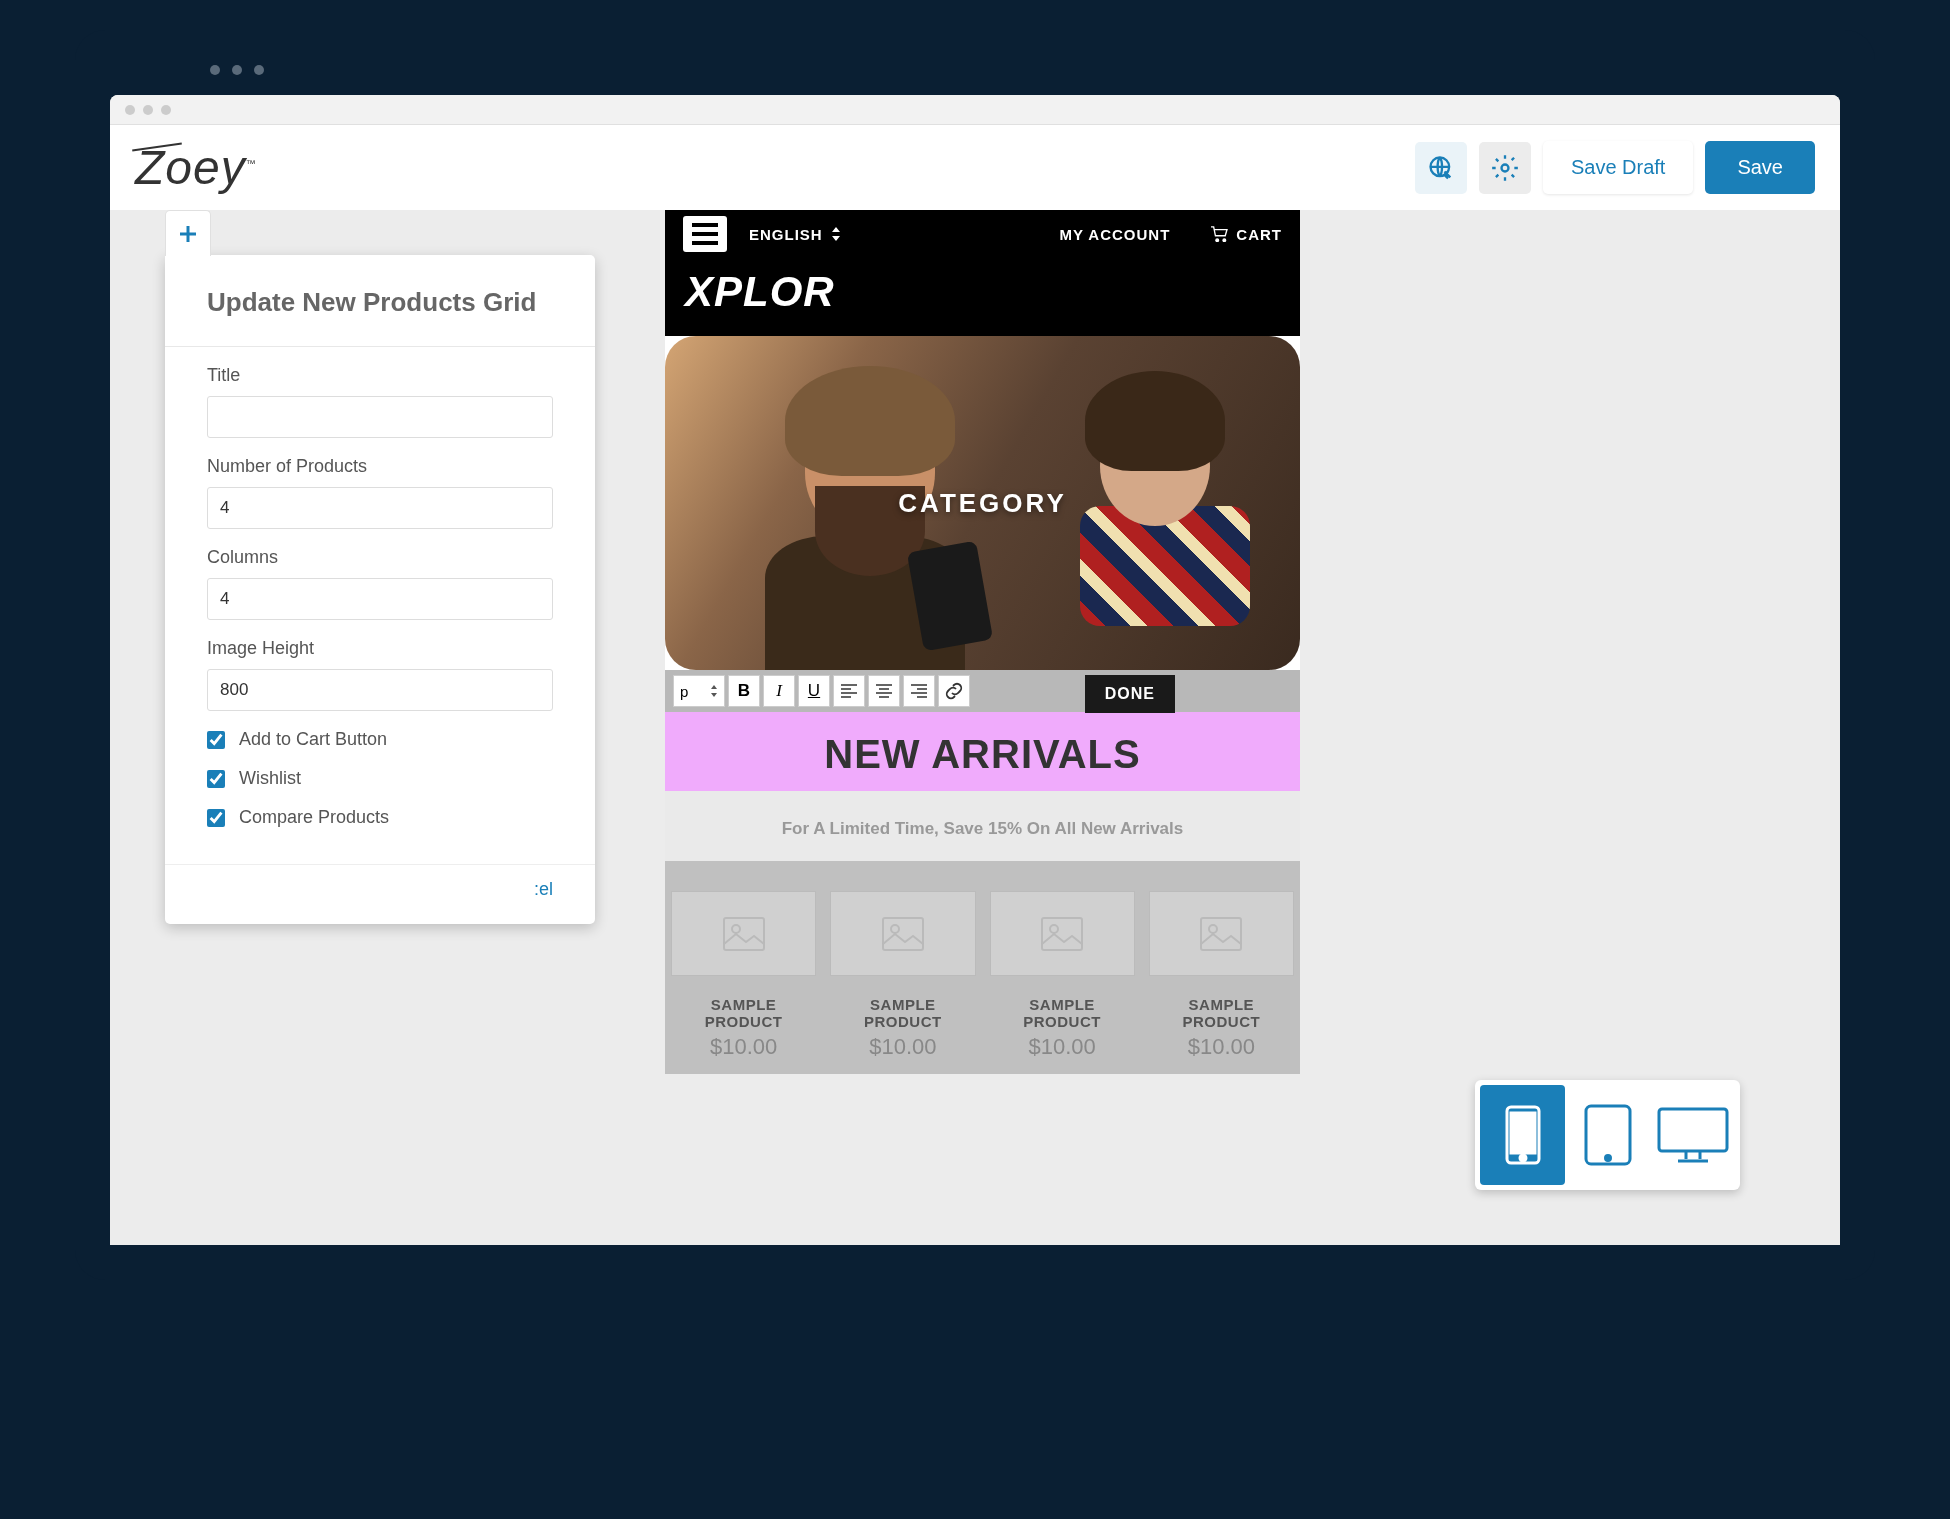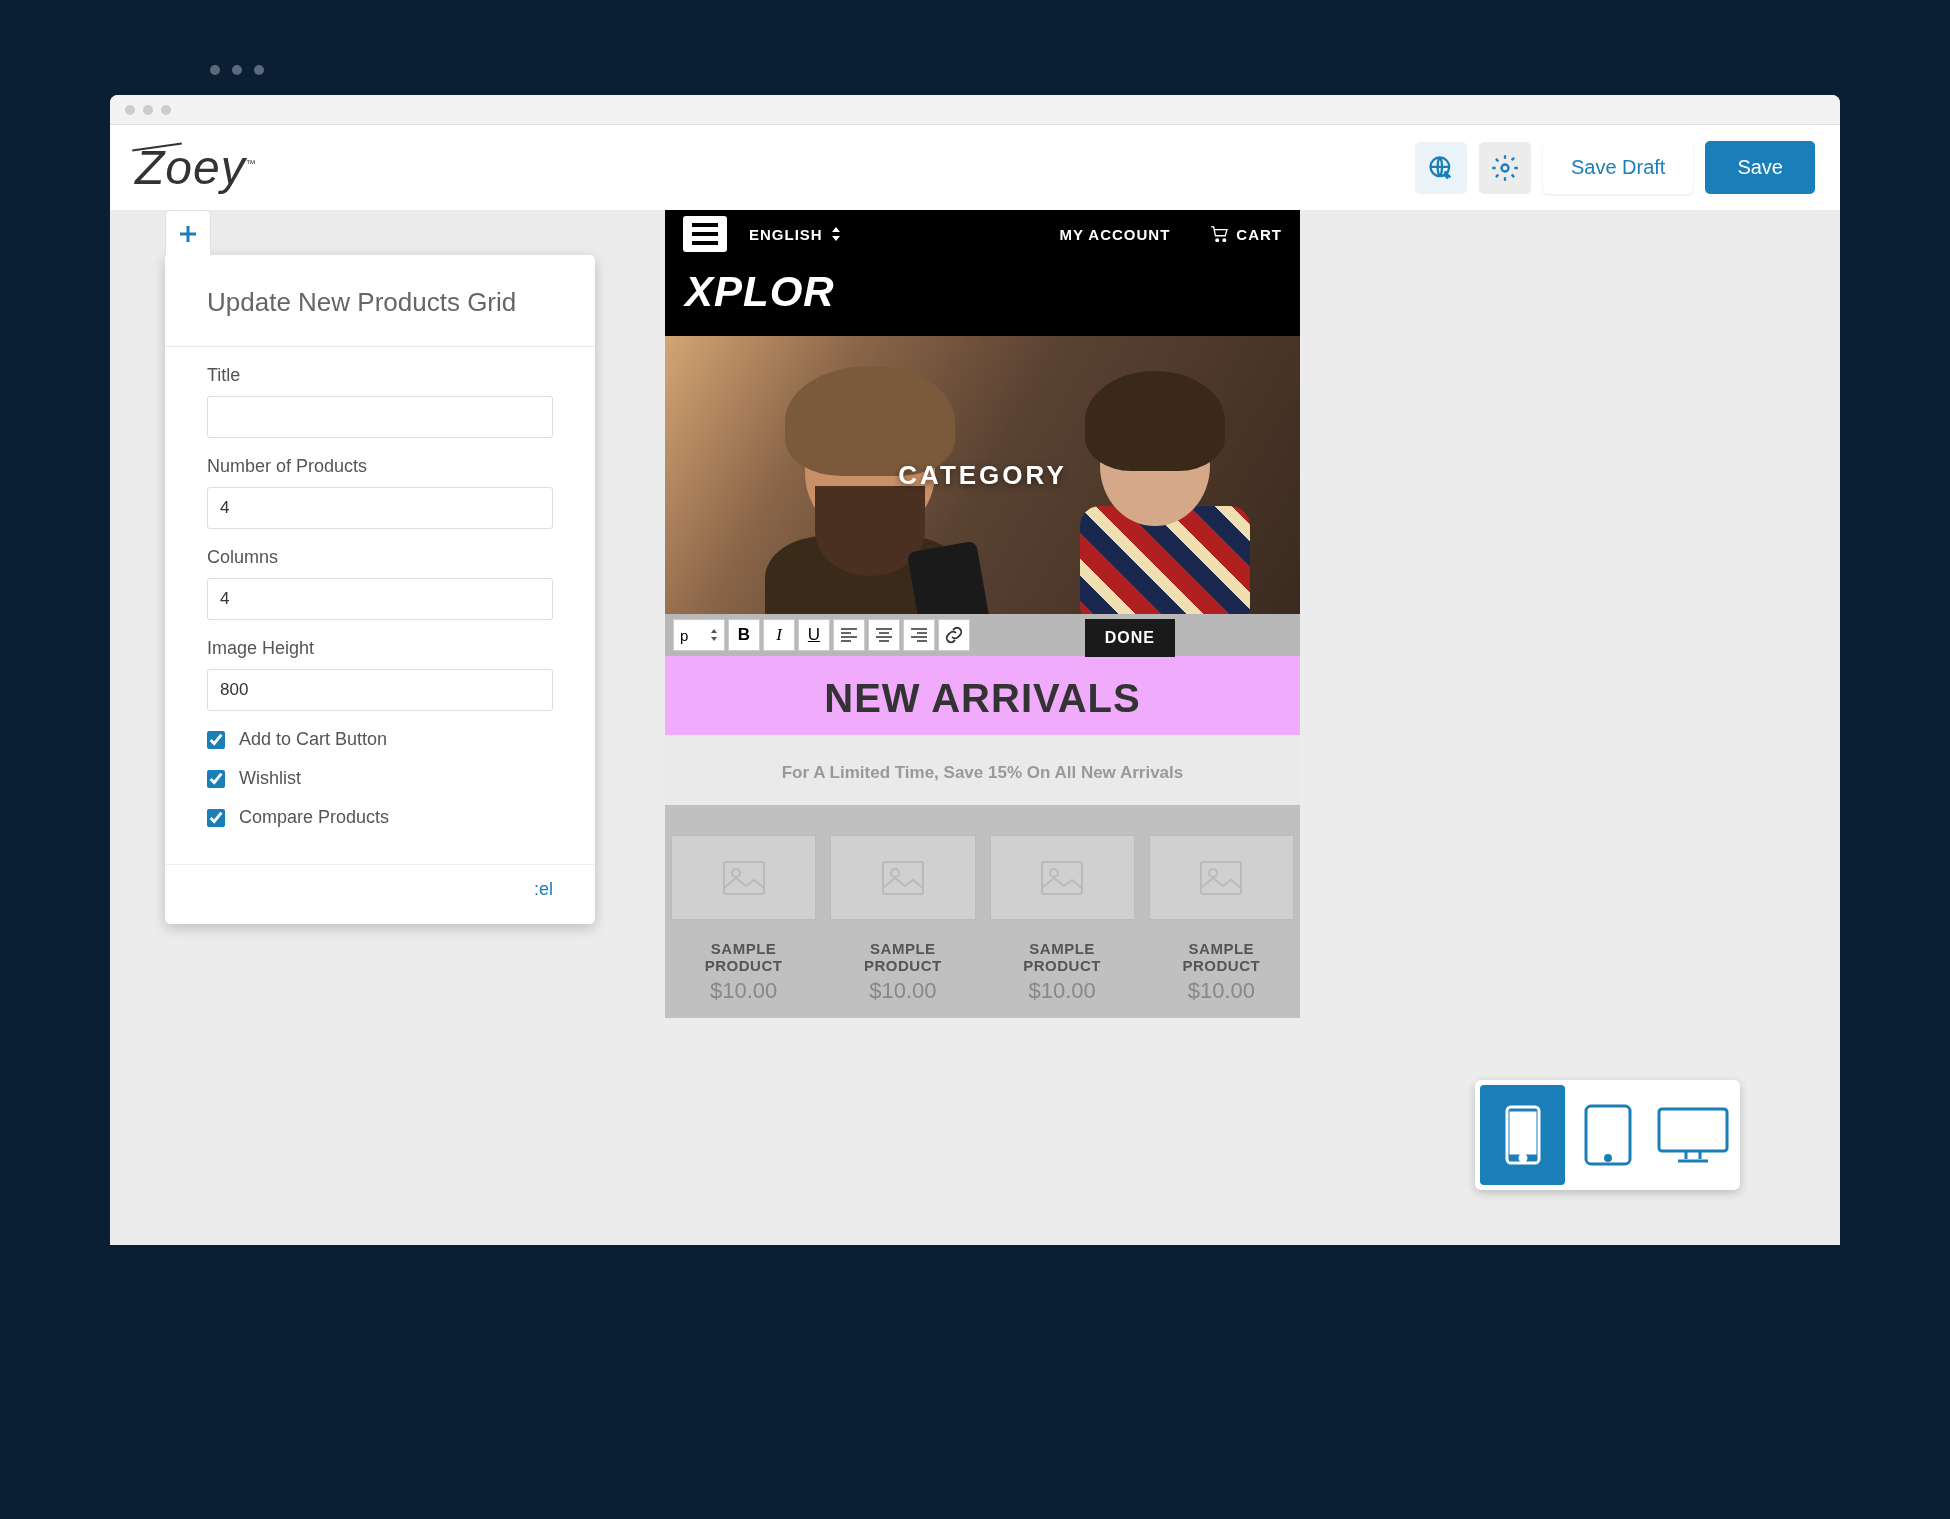--- a/index.html
+++ b/index.html
@@ -22,21 +22,21 @@
 .icon-btn { width: 52px; height: 52px; background: #eaf3f8; border: none; border-radius: 5px; display: flex; align-items: center; justify-content: center; cursor: pointer; }
 .icon-btn.gray { background: #ececec; }
 .btn-draft { background: #fff; color: #1a7fb8; border: none; padding: 15px 28px; font-size: 20px; border-radius: 5px; cursor: pointer; box-shadow: 0 1px 3px rgba(0,0,0,0.1); }
 .btn-save { background: #1a7fb8; color: #fff; border: none; padding: 15px 32px; font-size: 20px; border-radius: 5px; cursor: pointer; }
 
 .canvas-area { background: #ececec; height: calc(100% - 115px); position: relative; padding-top: 15px; }
 
 .add-tab { position: absolute; left: 55px; top: 0; width: 46px; height: 46px; background: #fff; border: 1px solid #e0e0e0; border-bottom: none; border-radius: 5px 5px 0 0; display: flex; align-items: center; justify-content: center; color: #1a7fb8; font-size: 26px; cursor: pointer; z-index: 10; }
 
 .side-panel { position: absolute; left: 55px; top: 45px; width: 430px; background: #fff; border-radius: 0 5px 5px 5px; box-shadow: 0 4px 14px rgba(0,0,0,0.2); z-index: 5; }
-.panel-title { padding: 32px 42px 28px; font-size: 26px; color: #666; font-weight: 400; border-bottom: 1px solid #e8e8e8; }
+.panel-title { padding: 32px 42px 28px; font-size: 26px; color: #666; font-weight: 700; border-bottom: 1px solid #e8e8e8; }
 .panel-body { padding: 18px 42px 12px; }
 .form-group { margin-bottom: 18px; }
 .form-label { font-size: 18px; color: #555; margin-bottom: 10px; display: block; }
 .form-input { width: 100%; height: 42px; border: 1px solid #ddd; border-radius: 3px; padding: 0 12px; font-size: 17px; color: #333; }
 .checkbox-row { display: flex; align-items: center; gap: 14px; margin-bottom: 18px; }
 .checkbox-row input[type="checkbox"] { width: 18px; height: 18px; accent-color: #1a7fb8; cursor: pointer; }
 .checkbox-row label { font-size: 18px; color: #555; }
 .panel-footer { text-align: right; padding: 14px 42px 24px; color: #1a7fb8; font-size: 18px; border-top: 1px solid #eee; margin-top: 6px; }
 
 .preview-frame { position: absolute; left: 555px; top: 0; width: 635px; background: #fff; }
@@ -45,21 +45,21 @@
 .hamburger { width: 44px; height: 36px; background: #fff; border-radius: 3px; display: flex; flex-direction: column; justify-content: center; align-items: center; gap: 5px; cursor: pointer; }
 .hamburger span { width: 26px; height: 4px; background: #000; display: block; }
 .lang-select { color: #fff; font-size: 15px; font-weight: 600; letter-spacing: 1px; display: flex; align-items: center; gap: 8px; cursor: pointer; }
 .topbar-right { display: flex; align-items: center; gap: 40px; }
 .my-account { color: #fff; font-size: 15px; font-weight: 600; letter-spacing: 1px; cursor: pointer; }
 .cart { color: #fff; font-size: 15px; font-weight: 600; letter-spacing: 1px; display: flex; gap: 8px; cursor: pointer; }
 
 .brand-bar { background: #000; padding: 10px 20px 20px; }
 .brand-name { color: #fff; font-size: 42px; font-weight: 900; letter-spacing: 1px; font-style: italic; }
 
-.hero { height: 278px; position: relative; background: linear-gradient(120deg, #d4a574 0%, #8a6548 25%, #5a4232 50%, #3a2a1f 100%); overflow: hidden; }
+.hero { height: 334px; position: relative; background: linear-gradient(120deg, #d4a574 0%, #8a6548 25%, #5a4232 50%, #3a2a1f 100%); overflow: hidden; border-radius: 31px; }
 .hero-people { position: absolute; inset: 0; }
 .person-left { position: absolute; left: 60px; top: 20px; width: 280px; height: 290px; }
 .person-head { width: 130px; height: 140px; background: #c99068; border-radius: 50% 50% 45% 45%; position: absolute; left: 80px; top: 40px; }
 .person-hat { width: 170px; height: 110px; background: #7a5a3a; border-radius: 60% 60% 40% 40%; position: absolute; left: 60px; top: 10px; }
 .person-beard { width: 110px; height: 90px; background: #4a3020; border-radius: 0 0 50% 50%; position: absolute; left: 90px; top: 130px; }
 .person-coat { width: 200px; height: 140px; background: #3a2a1a; border-radius: 30% 30% 0 0; position: absolute; left: 40px; top: 180px; }
 .person-right { position: absolute; right: 10px; top: 30px; width: 240px; height: 280px; }
 .person-right-head { width: 110px; height: 120px; background: #d4a888; border-radius: 50%; position: absolute; left: 50px; top: 40px; }
 .person-right-hair { width: 140px; height: 100px; background: #3a2818; border-radius: 60% 60% 40% 40%; position: absolute; left: 35px; top: 5px; }
 .scarf { width: 170px; height: 120px; position: absolute; left: 30px; top: 140px; background: repeating-linear-gradient(45deg, #b02020 0 18px, #1a2850 18px 36px, #f0e0b0 36px 48px); border-radius: 20px; }

